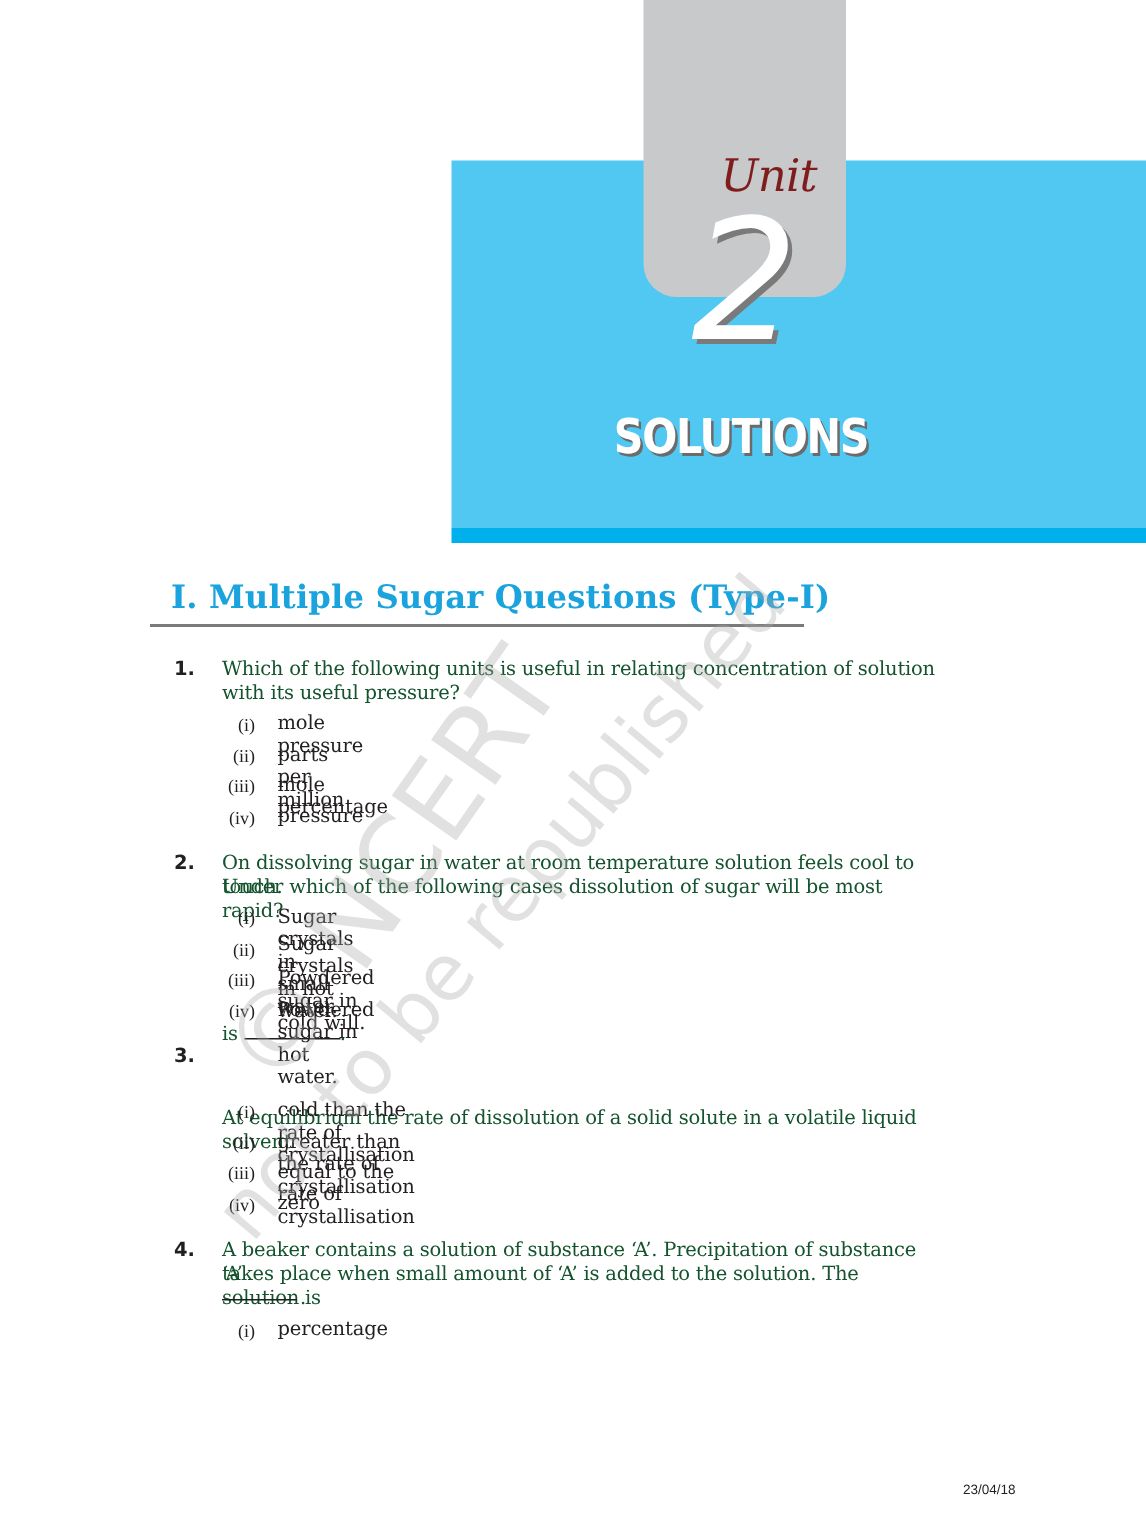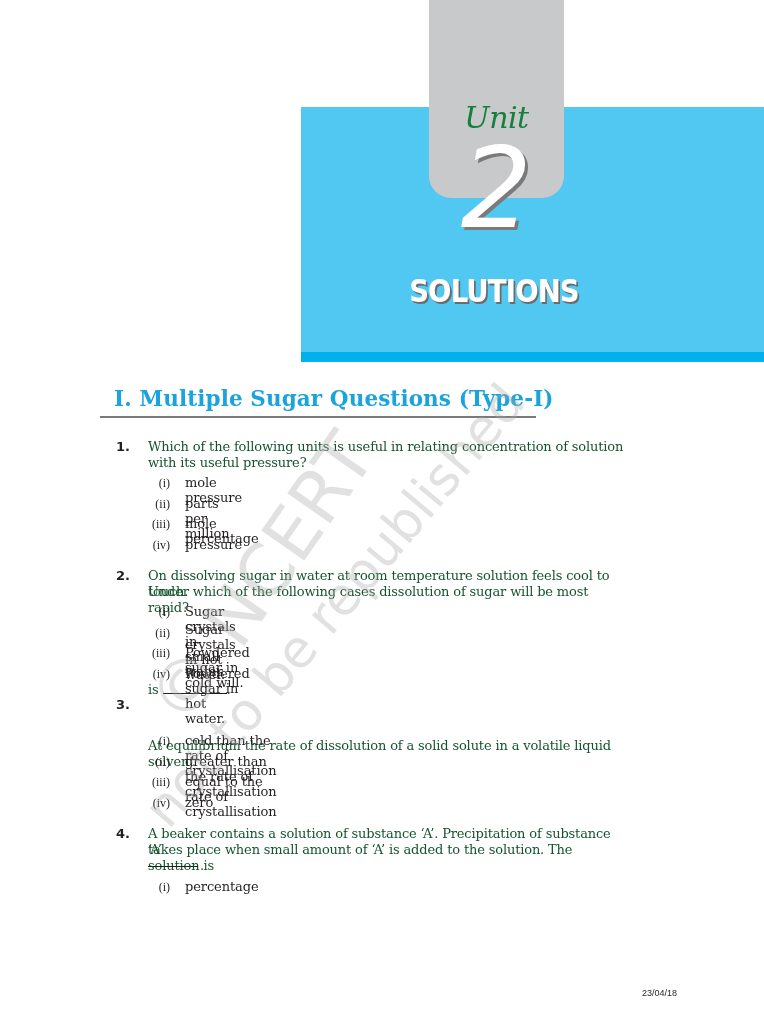--- a/index.html
+++ b/index.html
@@ -14,22 +14,23 @@
   .blue-banner {
     position: absolute; left: 301px; top: 107px; width: 463px; height: 245px;
     background: #50c8f2; z-index: 1;
   }
   .blue-strip {
     position: absolute; left: 301px; top: 352px; width: 463px; height: 10px;
     background: #00b0ec; z-index: 1;
   }
   .unit-label {
     position: absolute; left: 429px; top: 100px; width: 135px; text-align: center; z-index: 3;
-    font-family: "DejaVu Serif", serif; font-style: italic; font-size: 30px; color: #15803d;
+    font-family: "DejaVu Serif", serif; font-style: italic; font-size: 30px; color: #7f1d1d;
     letter-spacing: -0.5px;
+    padding-left: 16px;
   }
   .unit-number {
     position: absolute; left: 429px; top: 128px; width: 135px; text-align: center; z-index: 3;
     font-family: "DejaVu Sans", sans-serif; font-size: 112px; line-height: 120px; color: #ffffff;
     font-style: italic; font-weight: normal;
     text-shadow: 3px 3px 0 #7a7a7a;
   }
   .chapter-title {
     position: absolute; left: 396px; top: 272px; width: 188px; text-align: center; z-index: 3;
     font-family: "DejaVu Sans", sans-serif; font-weight: bold; font-size: 32px; color: #ffffff;

